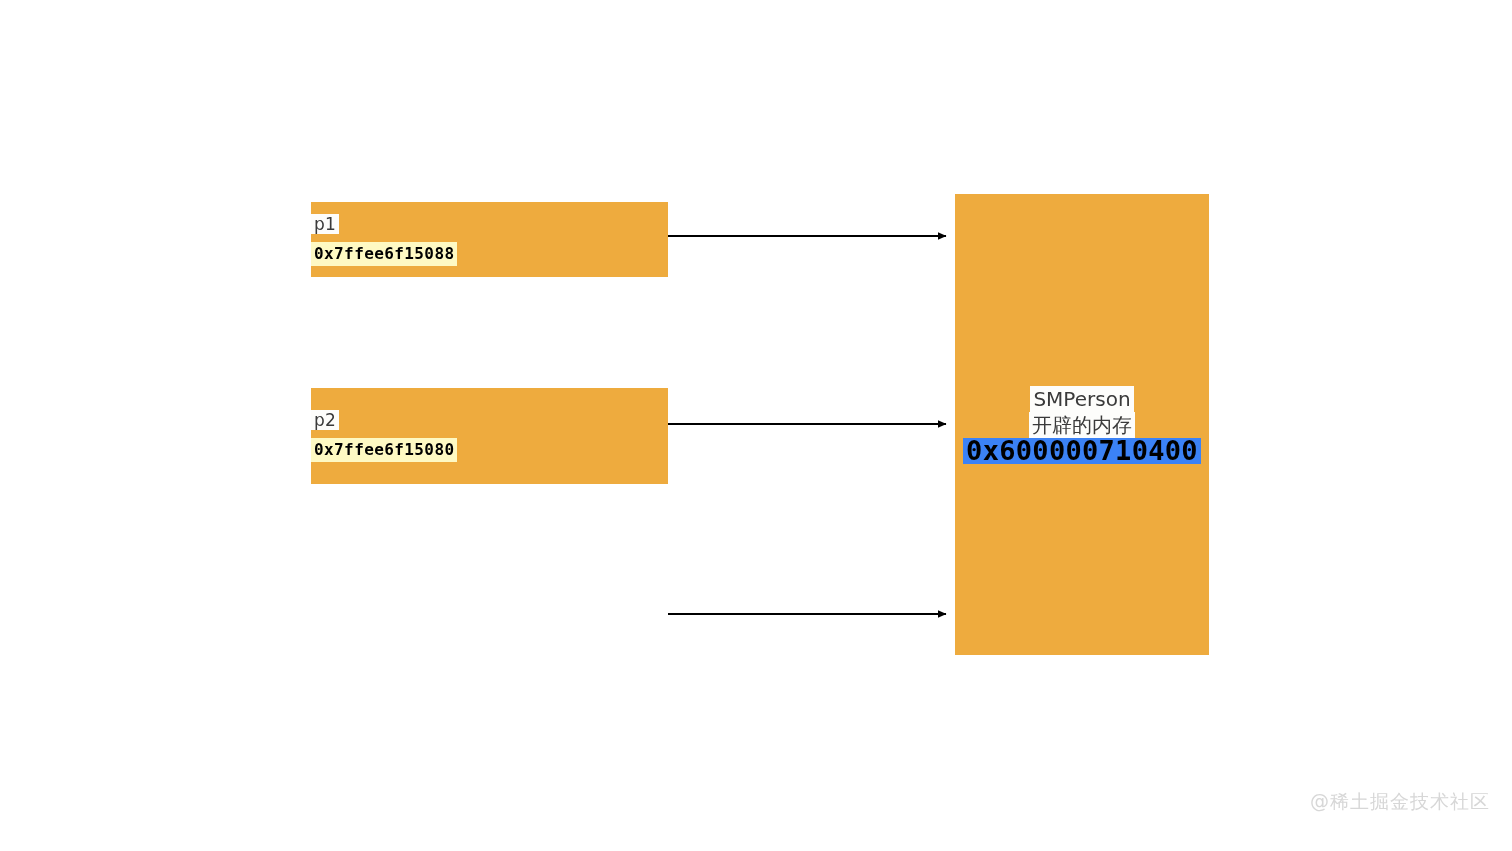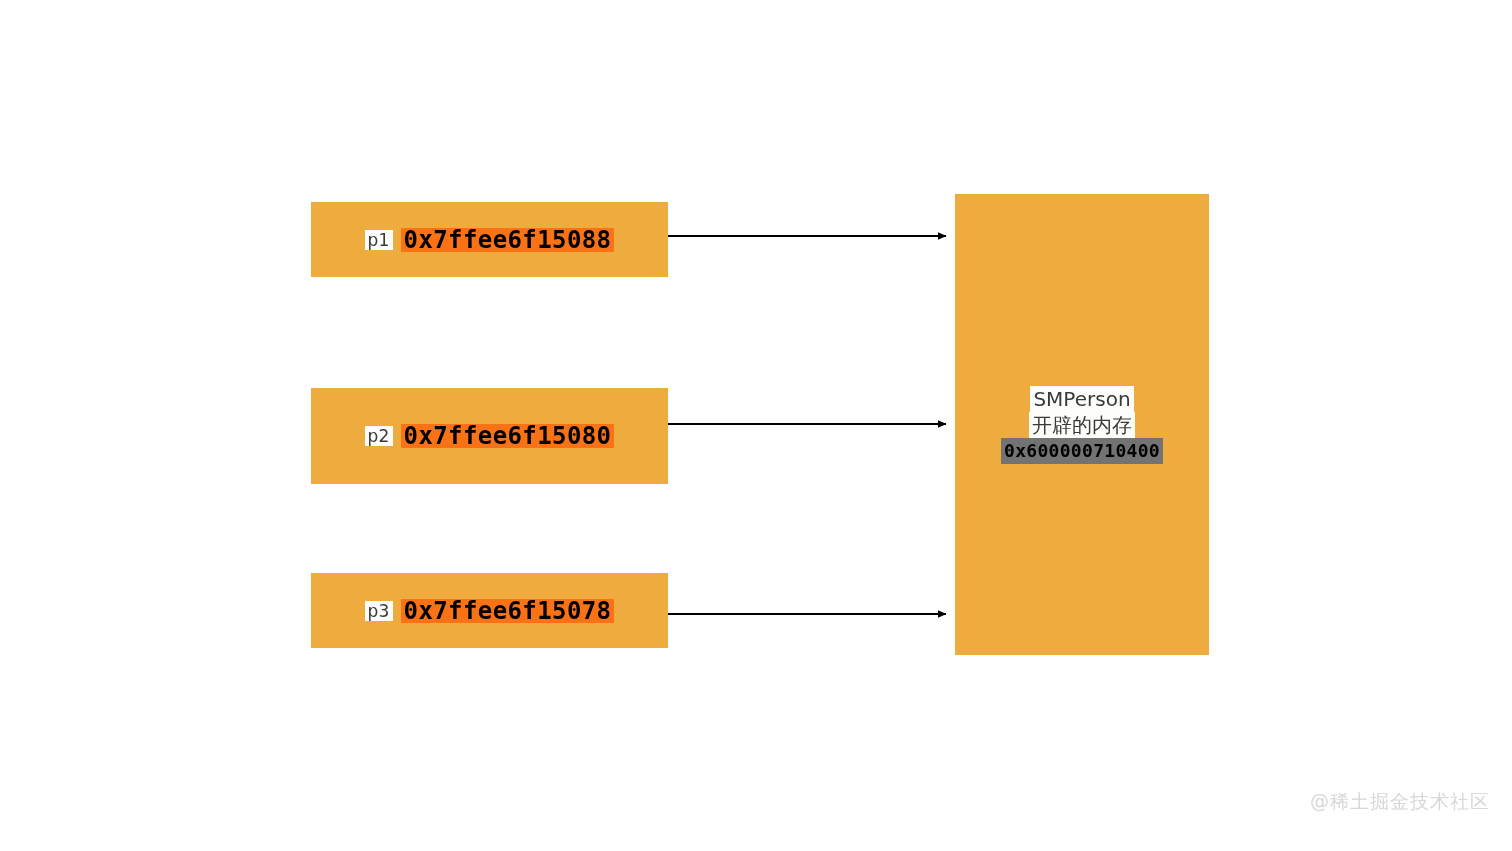--- a/index.html
+++ b/index.html
@@ -18,46 +18,46 @@
   .canvas {
     position: absolute;
     inset: 0;
   }
 
   
   .ptr-box {
     position: absolute;
     background: #eeab3e;
     display: flex;
-    flex-direction: row;
-    align-items: center;
+    flex-direction: column;
+    align-items: flex-start;
     justify-content: center;
     box-sizing: border-box;
     gap: 8px;
   }
   .ptr-box.b1 { left: 311px; top: 202px; width: 357px; height: 75px; }
   .ptr-box.b2 { left: 311px; top: 388px; width: 357px; height: 96px; }
   .ptr-box.b3 { left: 311px; top: 573px; width: 357px; height: 75px; }
 
   .name-label {
     background: #fdfdfb;
     color: #3a3a3a;
     font-family: "DejaVu Sans", sans-serif;
     font-size: 17px;
     line-height: 20px;
     padding: 0 3px;
     white-space: nowrap;
     letter-spacing: .2px;
   }
   .addr-label {
-    background: #f97316;
+    background: #fef9c3;
     color: #000000;
     font-family: "DejaVu Sans Mono", monospace;
     font-weight: bold;
-    font-size: 24px;
+    font-size: 16px;
     line-height: 24px;
     padding: 0 3px;
     white-space: nowrap;
     letter-spacing: .4px;
   }
 
   
   .heap-box {
     position: absolute;
     left: 947px;
@@ -75,25 +75,25 @@
   .heap-line {
     background: #fdfdfb;
     color: #3a3a3a;
     font-family: "DejaVu Sans", sans-serif;
     font-size: 20px;
     line-height: 26px;
     padding: 0 3px;
     white-space: nowrap;
   }
   .heap-addr {
-    background: #737373;
+    background: #3b82f6;
     color: #000000;
     font-family: "DejaVu Sans Mono", monospace;
     font-weight: bold;
-    font-size: 18px;
+    font-size: 27px;
     line-height: 26px;
     padding: 0 3px;
     white-space: nowrap;
     letter-spacing: .3px;
   }
 
   
   .arrow-layer {
     position: absolute;
     inset: 0;
@@ -120,24 +120,20 @@
   <div class="ptr-box b1">
     <span class="name-label">p1</span>
     <span class="addr-label">0x7ffee6f15088</span>
   </div>
 
   <div class="ptr-box b2">
     <span class="name-label">p2</span>
     <span class="addr-label">0x7ffee6f15080</span>
   </div>
 
-  <div class="ptr-box b3">
-    <span class="name-label">p3</span>
-    <span class="addr-label">0x7ffee6f15078</span>
-  </div>
 
   <div class="heap-box">
     <span class="heap-line">SMPerson</span>
     <span class="heap-line">开辟的内存</span>
     <span class="heap-addr">0x600000710400</span>
   </div>
 
   <svg class="arrow-layer" width="1512" height="851" viewBox="0 0 1512 851">
     <defs>
       <marker id="ah" markerWidth="9" markerHeight="8" refX="8.5" refY="4" orient="auto" markerUnits="userSpaceOnUse">

